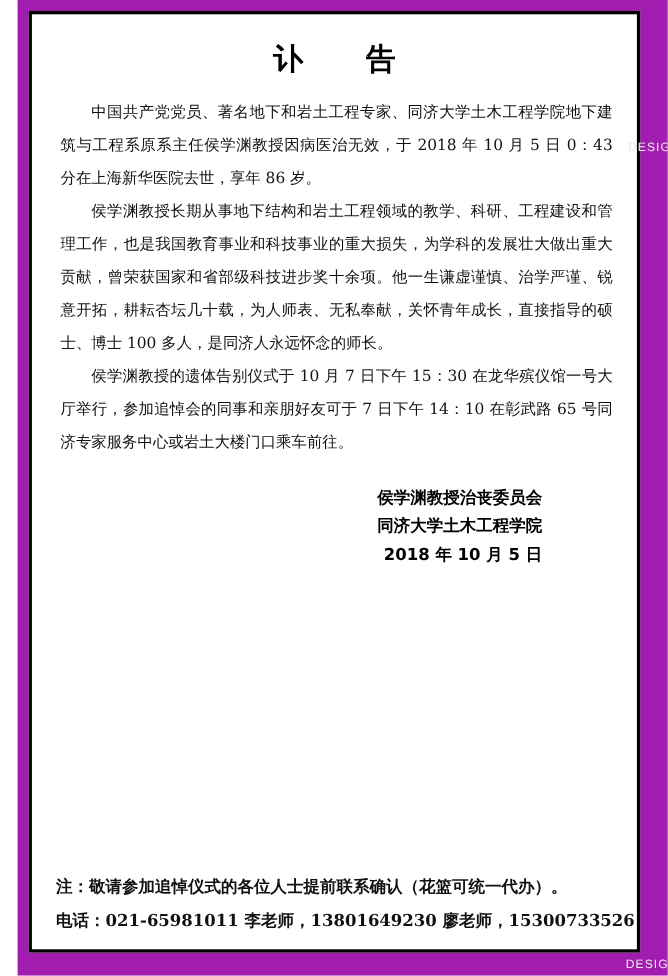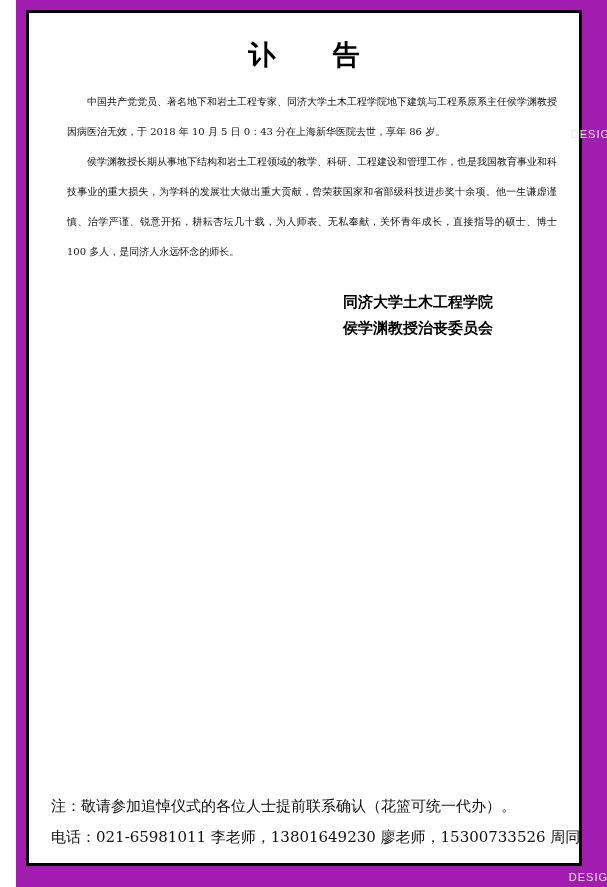--- a/index.html
+++ b/index.html
@@ -62,22 +62,22 @@
     line-height: 1.2;
     color: #000000;
   }
 
   
   .body-region {
     padding: 14px 22px 0 22px;
   }
 
   p.para {
-    margin: 0 0 0 16px;
-    font-size: 10px;
+    margin: 0 0 0 4px;
+    font-size: 14px;
     line-height: 30px;
     text-align: justify;
     text-justify: inter-ideograph;
     text-indent: 2em;
     letter-spacing: 0px;
     color: #111111;
   }
 
   
   .signature {
@@ -95,20 +95,21 @@
   }
 
   
   .footer-notes {
     position: absolute;
     left: 0;
     bottom: 10px;
     width: 100%;
     padding: 0 32px 0 22px;
     box-sizing: border-box;
+    font-weight: bold;
   }
   .footer-line {
     font-size: 15px;
     line-height: 31px;
     white-space: nowrap;
     color: #111111;
   }
 
   
   .watermark {
@@ -130,24 +131,26 @@
 <div class="page">
 
   <div class="notice-box">
     <div class="notice-inner">
 
       <h1 class="doc-title">讣 告</h1>
 
       <div class="body-region">
         <p class="para">中国共产党党员、著名地下和岩土工程专家、同济大学土木工程学院地下建筑与工程系原系主任侯学渊教授因病医治无效，于 2018 年 10 月 5 日 0：43 分在上海新华医院去世，享年 86 岁。</p>
         <p class="para">侯学渊教授长期从事地下结构和岩土工程领域的教学、科研、工程建设和管理工作，也是我国教育事业和科技事业的重大损失，为学科的发展壮大做出重大贡献，曾荣获国家和省部级科技进步奖十余项。他一生谦虚谨慎、治学严谨、锐意开拓，耕耘杏坛几十载，为人师表、无私奉献，关怀青年成长，直接指导的硕士、博士 100 多人，是同济人永远怀念的师长。</p>
+        <p class="para">侯学渊教授的遗体告别仪式于 10 月 7 日下午 15：30 在龙华殡仪馆一号大厅举行，参加追悼会的同事和亲朋好友可于 7 日下午 14：10 在彰武路 65 号同济专家服务中心或岩土大楼门口乘车前往。</p>
 
         <div class="signature">
+          <div>侯学渊教授治丧委员会</div>
           <div>同济大学土木工程学院</div>
-          <div>侯学渊教授治丧委员会</div>
+          <div>2018 年 10 月 5 日</div>
         </div>
       </div>
 
       <div class="footer-notes">
         <div class="footer-line">注：敬请参加追悼仪式的各位人士提前联系确认（花篮可统一代办）。</div>
         <div class="footer-line">电话：021-65981011 李老师，13801649230 廖老师，15300733526 周同学。</div>
       </div>
 
     </div>
   </div>

